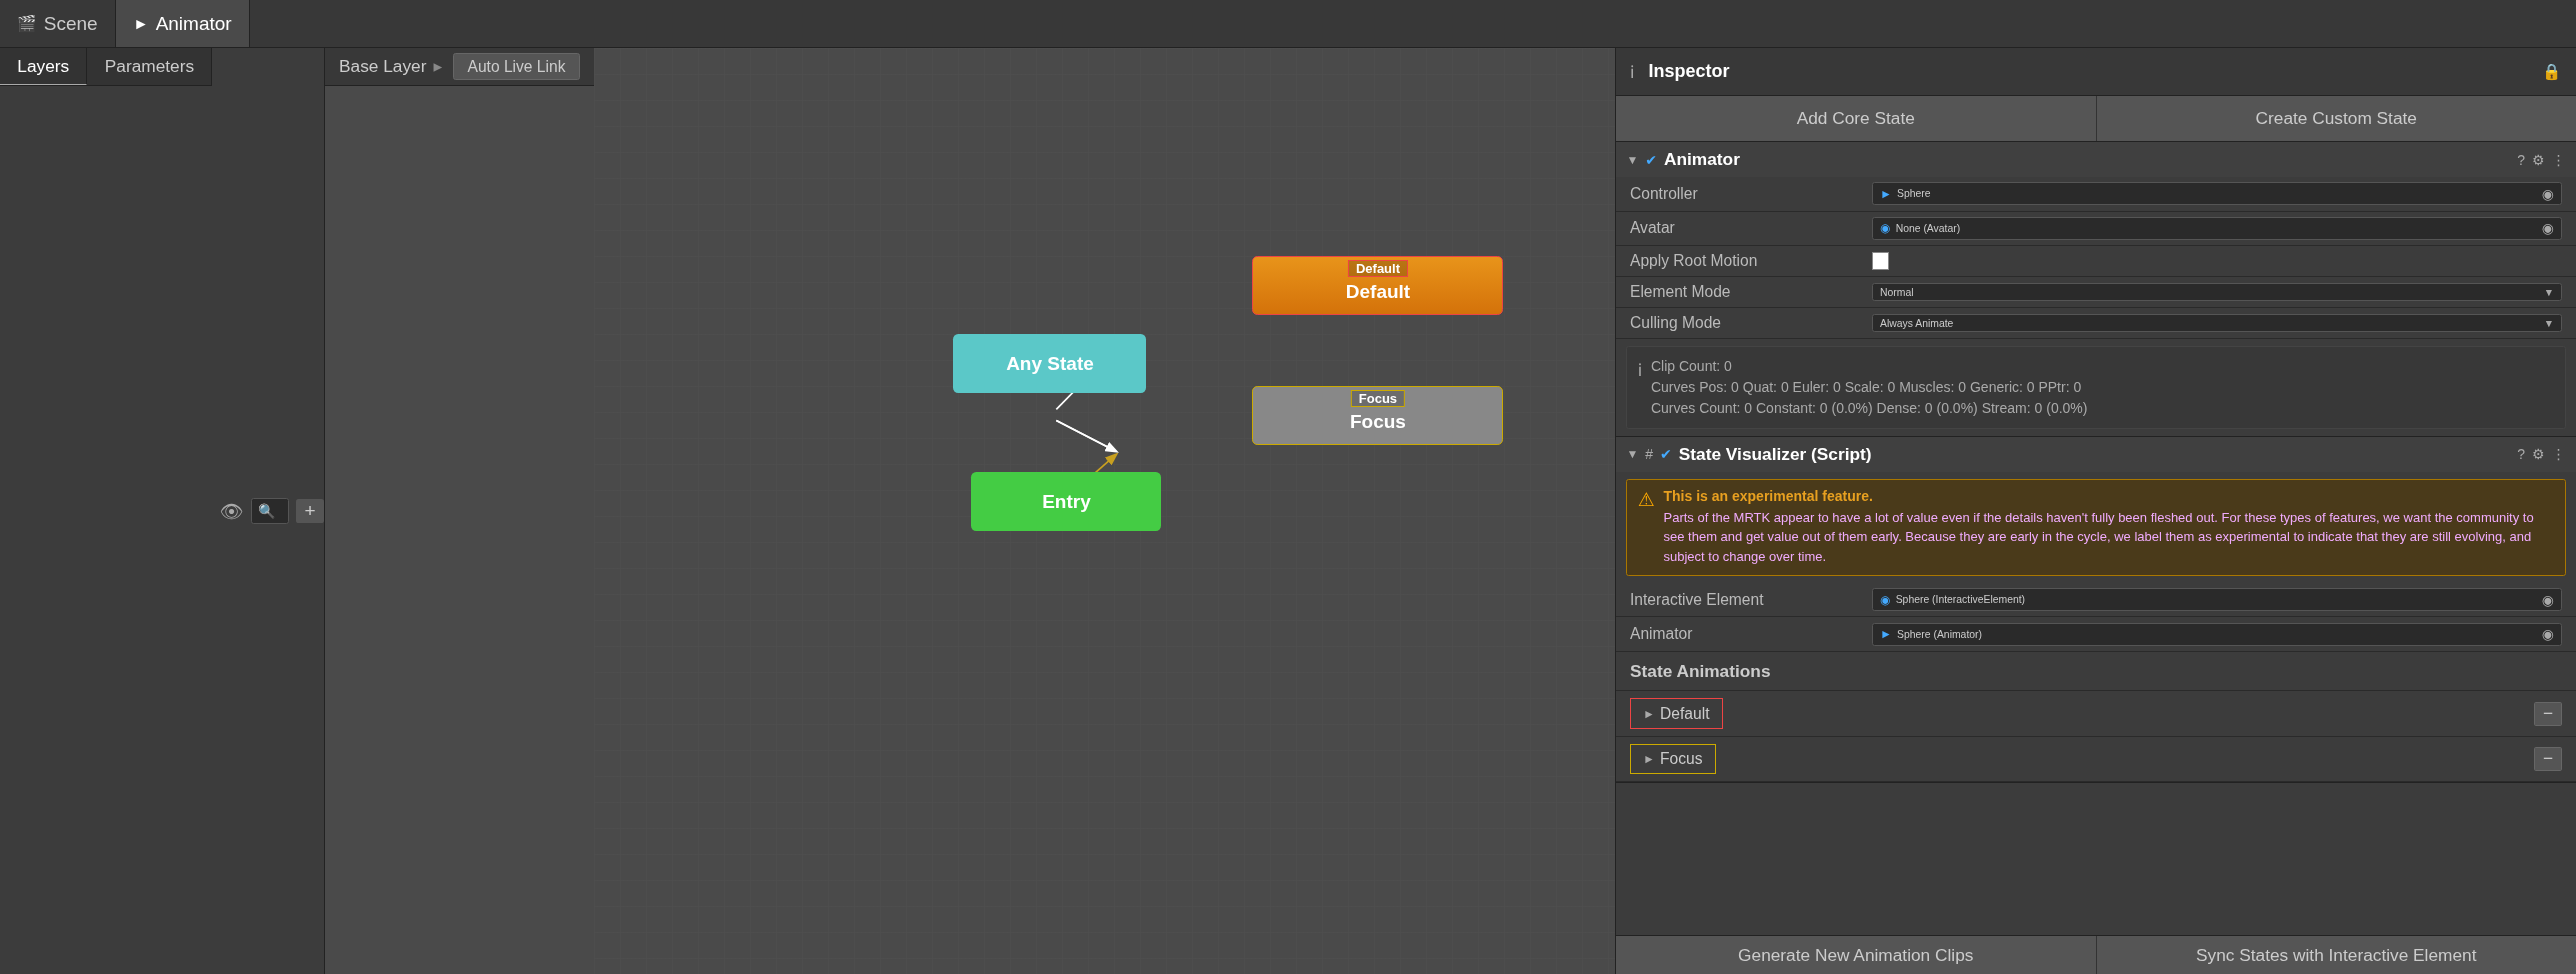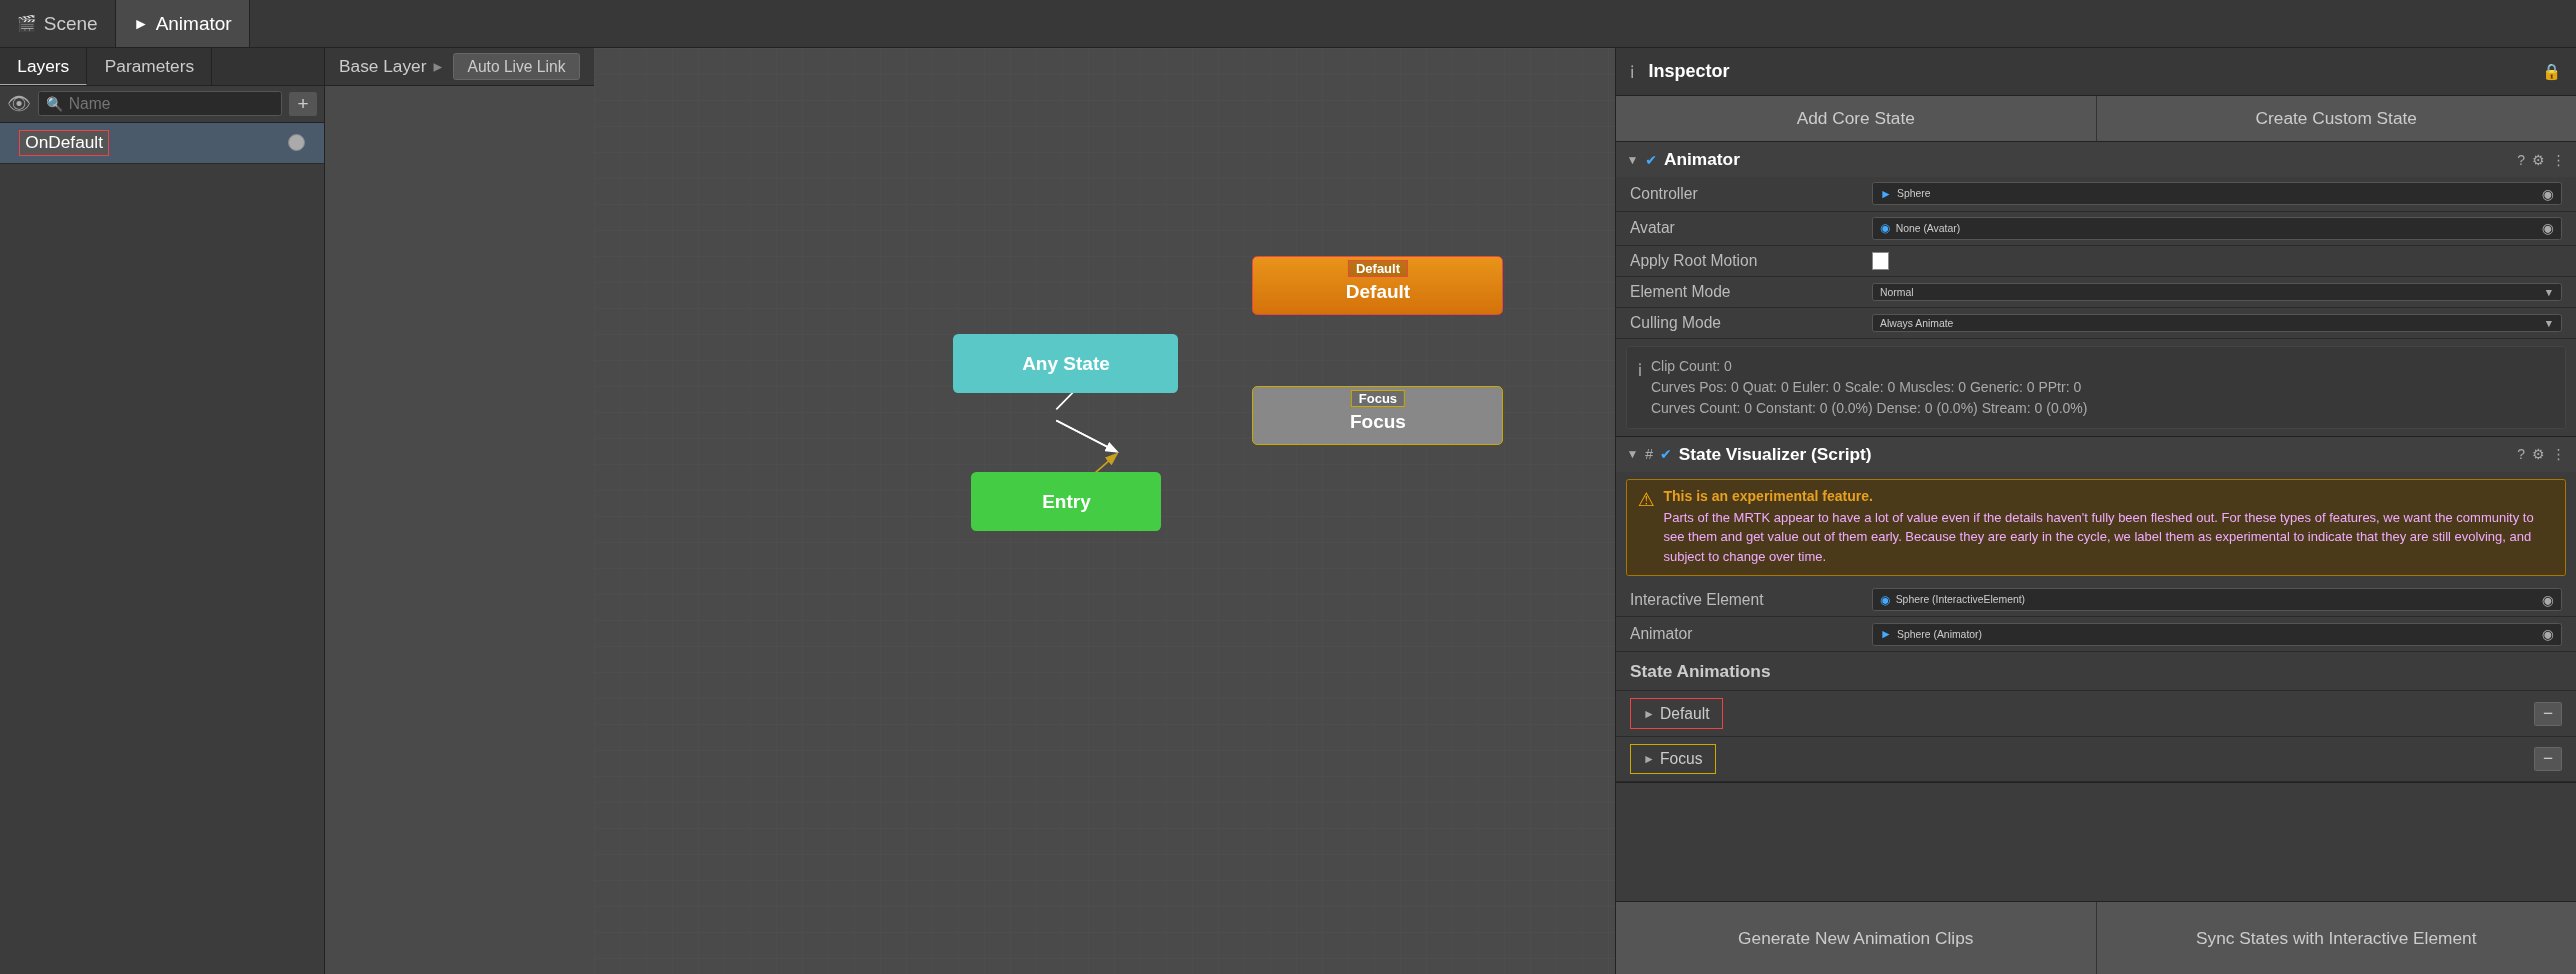--- a/index.html
+++ b/index.html
@@ -8,21 +8,21 @@
     
     .top-bar { display: flex; align-items: stretch; background: #383838; border-bottom: 0.9px solid #222; height: 48px; flex-shrink: 0; }
     .tab { display: flex; align-items: center; padding: 0 17.3px; font-size: 19px; color: #ccc; border-right: 0.9px solid #222; cursor: pointer; gap: 7px; }
     .tab.active { background: #4a4a4a; color: #fff; }
     .tab-icon { font-size: 15.6px; }
 
     
     .main { display: flex; flex: 1; overflow: hidden; }
 
     
-    .left-panel { width: 325px; background: #3c3c3c; border-right: 0.9px solid #222; display: flex; flex-direction: column; flex-shrink: 0; }
+    .left-panel { width: 325px; background: #3c3c3c; border-right: 0.9px solid #222; display: flex; flex-direction: row; flex-shrink: 0; }
     .left-panel-tabs { display: flex; background: #333; border-bottom: 0.9px solid #222; height: 38px; align-items: stretch; }
     .left-tab { padding: 0 17.3px; font-size: 17.3px; color: #ccc; cursor: pointer; display: flex; align-items: center; border-right: 0.9px solid #222; }
     .left-tab.active { color: #fff; border-bottom: 1.7px solid #aaa; }
 
     .left-toolbar { display: flex; align-items: center; padding: 5.2px 7px; gap: 7px; border-bottom: 0.9px solid #222; }
     .search-box { display: flex; align-items: center; background: #2a2a2a; border: 0.9px solid #555; border-radius: 2.6px; padding: 2.6px 7px; flex: 1; gap: 5.2px; }
     .search-box input { background: transparent; border: none; outline: none; color: #ccc; font-size: 15.6px; width: 100%; }
     .search-icon { color: #888; font-size: 14px; }
     .add-btn { background: #555; border: none; color: #ccc; font-size: 19px; width: 28px; height: 24px; cursor: pointer; border-radius: 2.6px; display: flex; align-items: center; justify-content: center; }
     .eye-btn { background: none; border: none; color: #aaa; font-size: 19px; cursor: pointer; }
@@ -36,21 +36,21 @@
     .canvas-area { flex: 1; display: flex; flex-direction: row; background: #4a4a4a; }
     .canvas-toolbar { display: flex; align-items: center; background: #383838; border-bottom: 0.9px solid #222; height: 38px; padding: 0 14px; gap: 10.4px; }
     .breadcrumb { display: flex; align-items: center; gap: 7px; font-size: 17.3px; color: #ccc; }
     .breadcrumb-sep { color: #888; }
     .auto-live-link { margin-left: auto; background: #555; border: 0.9px solid #666; color: #ccc; padding: 3.5px 14px; font-size: 15.6px; cursor: pointer; border-radius: 2.6px; }
 
     .canvas { flex: 1; position: relative; overflow: hidden; background-color: #4a4a4a; background-image: linear-gradient(rgba(80,80,80,0.5) 0.9px, transparent 0.9px), linear-gradient(90deg, rgba(80,80,80,0.5) 0.9px, transparent 0.9px); background-size: 26px 26px; }
 
     
     .node { position: absolute; border-radius: 5.2px; display: flex; align-items: center; justify-content: center; font-size: 19px; font-weight: 600; cursor: pointer; user-select: none; }
-    .node-any-state { background: #5bc8c8; color: #fff; width: 225px; height: 59px; left: 359px; top: 286px; border-radius: 5.2px; }
+    .node-any-state { background: #5bc8c8; color: #fff; width: 193px; height: 59px; left: 359px; top: 286px; border-radius: 5.2px; }
     .node-entry { background: #44cc44; color: #fff; width: 190px; height: 59px; left: 377px; top: 424px; border-radius: 5.2px; }
     .node-default { background: linear-gradient(to bottom, #e8941a, #d4720a); color: #fff; width: 251px; height: 59px; left: 658px; top: 208px; border-radius: 5.2px; border: 1.7px solid #e44; }
     .node-focus { background: #888; color: #fff; width: 251px; height: 59px; left: 658px; top: 338px; border-radius: 5.2px; border: 1.7px solid #ccaa00; }
 
     
     .arrows-svg { position: absolute; top: 0; left: 0; width: 100%; height: 100%; pointer-events: none; }
 
     
     .right-panel { width: 961px; background: #3c3c3c; border-left: 0.9px solid #222; display: flex; flex-direction: column; flex-shrink: 0; overflow-y: auto; }
     .right-panel-header { background: #383838; border-bottom: 0.9px solid #222; padding: 7px 14px; display: flex; align-items: center; gap: 14px; height: 48px; }
@@ -90,21 +90,21 @@
     .state-animations-header { padding: 8.7px 14px; font-size: 17.3px; color: #ccc; font-weight: 600; border-bottom: 0.9px solid #2a2a2a; }
 
     .state-anim-item { display: flex; align-items: center; padding: 7px 14px; border-bottom: 0.9px solid #2a2a2a; }
     .state-anim-box { border: 1.7px solid #ccc; padding: 5.2px 12px; font-size: 15.6px; color: #ccc; display: flex; align-items: center; gap: 5.2px; cursor: pointer; }
     .state-anim-box.red-border { border-color: #e44; }
     .state-anim-box.yellow-border { border-color: #ccaa00; }
     .state-anim-arrow { font-size: 12px; color: #aaa; }
     .state-anim-minus { margin-left: auto; background: #555; border: 0.9px solid #666; color: #ccc; width: 28px; height: 24px; font-size: 17.3px; cursor: pointer; display: flex; align-items: center; justify-content: center; border-radius: 1.7px; }
 
     .bottom-buttons { display: flex; margin-top: auto; border-top: 0.9px solid #222; flex-shrink: 0; }
-    .bottom-btn { flex: 1; background: #555; border: none; border-right: 0.9px solid #333; color: #ccc; font-size: 17.3px; padding: 26px 7px; cursor: pointer; }
+    .bottom-btn { flex: 1; background: #555; border: none; border-right: 0.9px solid #333; color: #ccc; font-size: 17.3px; padding: 9px 7px; cursor: pointer; }
     .bottom-btn:last-child { border-right: none; }
   </style>
 </head>
 <body>
 
 <div class="top-bar">
   <div class="tab">
     <span class="tab-icon">🎬</span>
     <span>Scene</span>
   </div>

